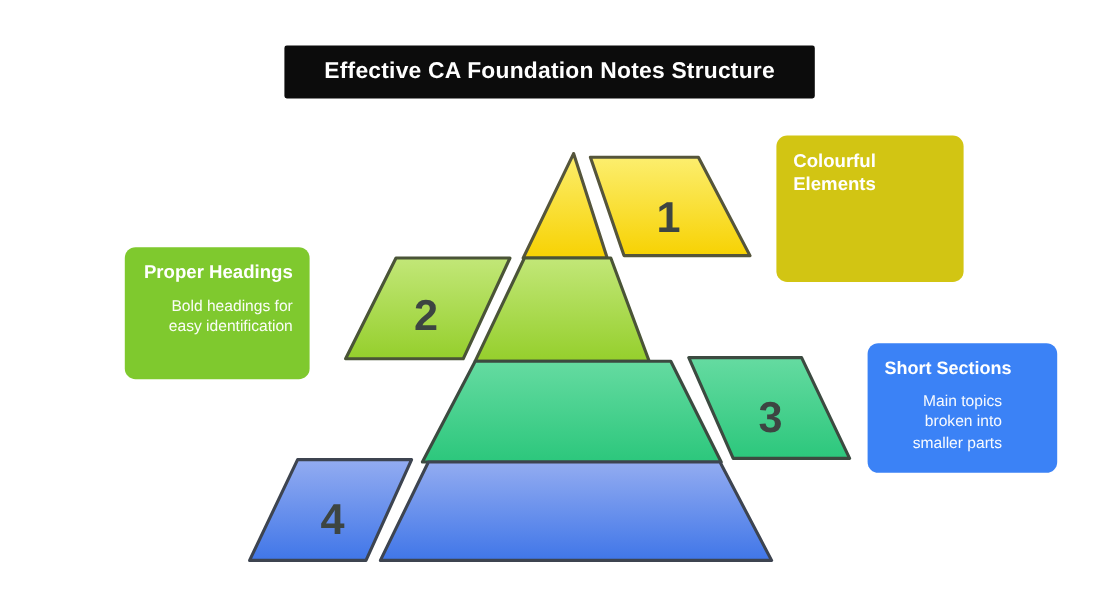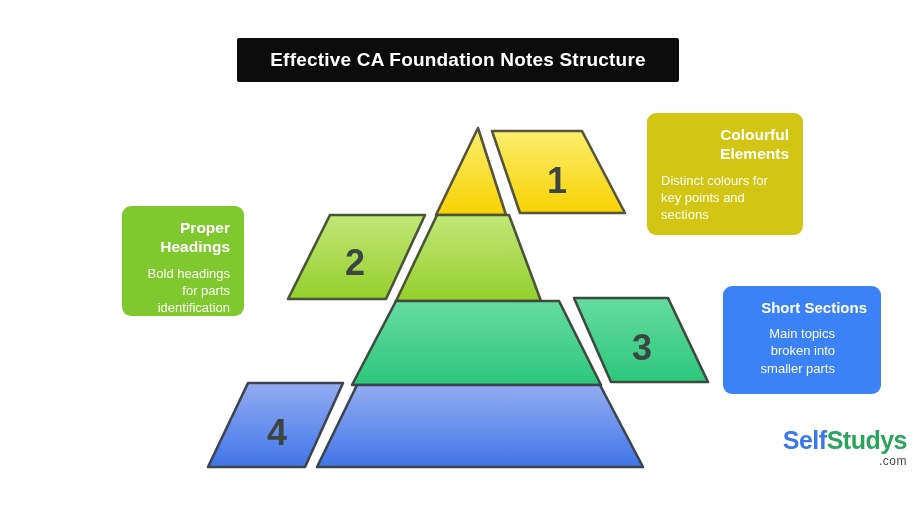--- a/index.html
+++ b/index.html
@@ -53,32 +53,31 @@
     box-sizing: border-box;
     border-radius: 9px;
     padding: 13px 14px;
     color: #ffffff;
   }
   .callout h3 {
     margin: 0 0 8px 0;
     font-size: 15.5px;
     line-height: 1.22;
     font-weight: bold;
-    text-align: right;
   }
   .callout p {
     margin: 0;
     font-size: 13px;
     line-height: 1.32;
     font-weight: normal;
     opacity: 0.96;
   }
   .co-colourful { left: 647px; top: 113px; width: 156px; height: 122px; background: #d2c513; text-align: left; }
   .co-colourful p { max-width: 130px; }
-  .co-proper    { left: 122px; top: 206px; width: 122px; height: 110px; background: #7fc92e; text-align: right; }
+  .co-proper    { left: 104px; top: 206px; width: 154px; height: 110px; background: #7fc92e; text-align: right; }
   .co-short     { left: 723px; top: 286px; width: 158px; height: 108px; background: #3b82f6; text-align: left; }
   .co-short h3  { font-size: 15px; }
   .co-short p   { max-width: 98px; text-align: right; }
   .co-logical   { left: 33px;  top: 377px; width: 165px; height: 87px;  background: #3d7ff2; text-align: right; }
   .logo {
     position: absolute;
     left: 753px;
     top: 428px;
     width: 154px;
     text-align: right;
@@ -140,32 +139,27 @@
     <polygon points="248,383 343,383 305,467 208,467" fill="url(#gb)" stroke="#3d4450" stroke-width="2.6" stroke-linejoin="round"></polygon>
 
     <text class="level-number" x="557" y="193">1</text>
     <text class="level-number" x="355" y="275">2</text>
     <text class="level-number" x="642" y="360">3</text>
     <text class="level-number" x="277" y="445">4</text>
   </svg>
 
   <div class="callout co-colourful">
     <h3>Colourful Elements</h3>
-    <p>Distinct colours for key points and sections</p>
   </div>
 
   <div class="callout co-proper">
     <h3>Proper Headings</h3>
-    <p>Bold headings for parts identification</p>
+    <p>Bold headings for easy identification</p>
   </div>
 
   <div class="callout co-short">
     <h3>Short Sections</h3>
     <p>Main topics broken into smaller parts</p>
   </div>
 
 
-  <div class="logo">
-    <span class="wordmark"><span class="part1">Self</span><span class="part2">Studys</span></span>
-    <span class="suffix">.com</span>
-  </div>
 
 </div>
 
 </body></html>

